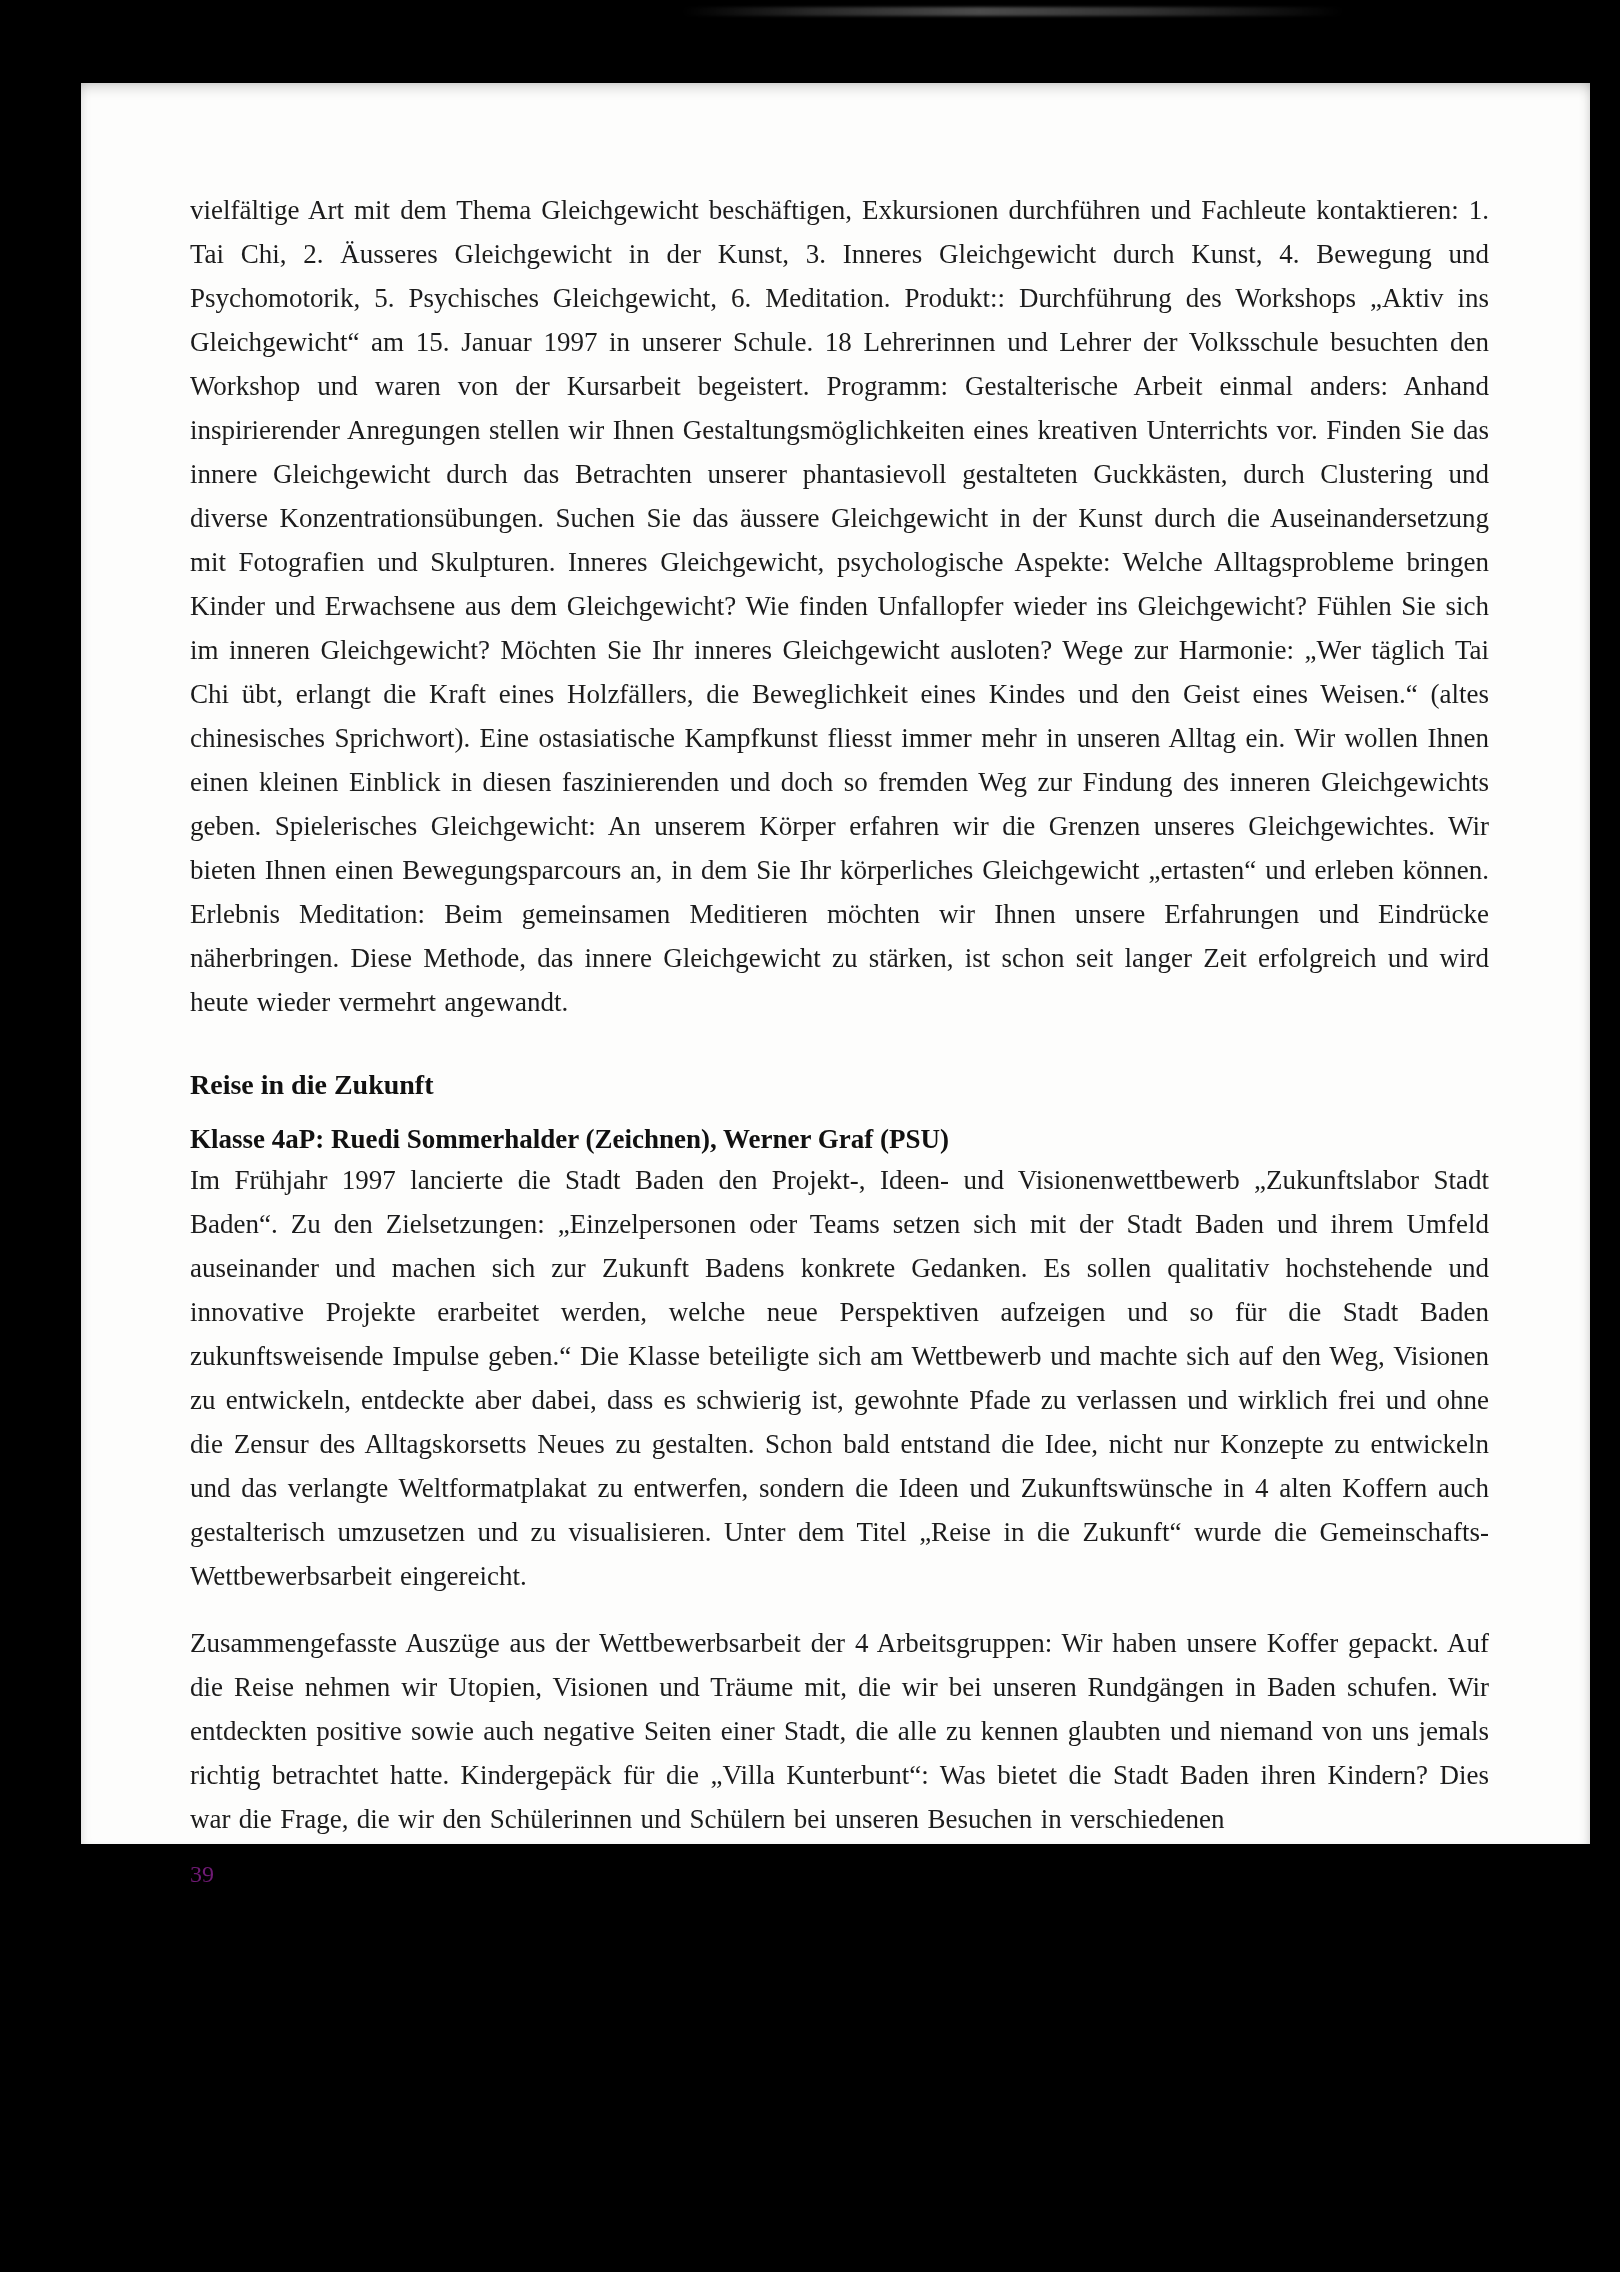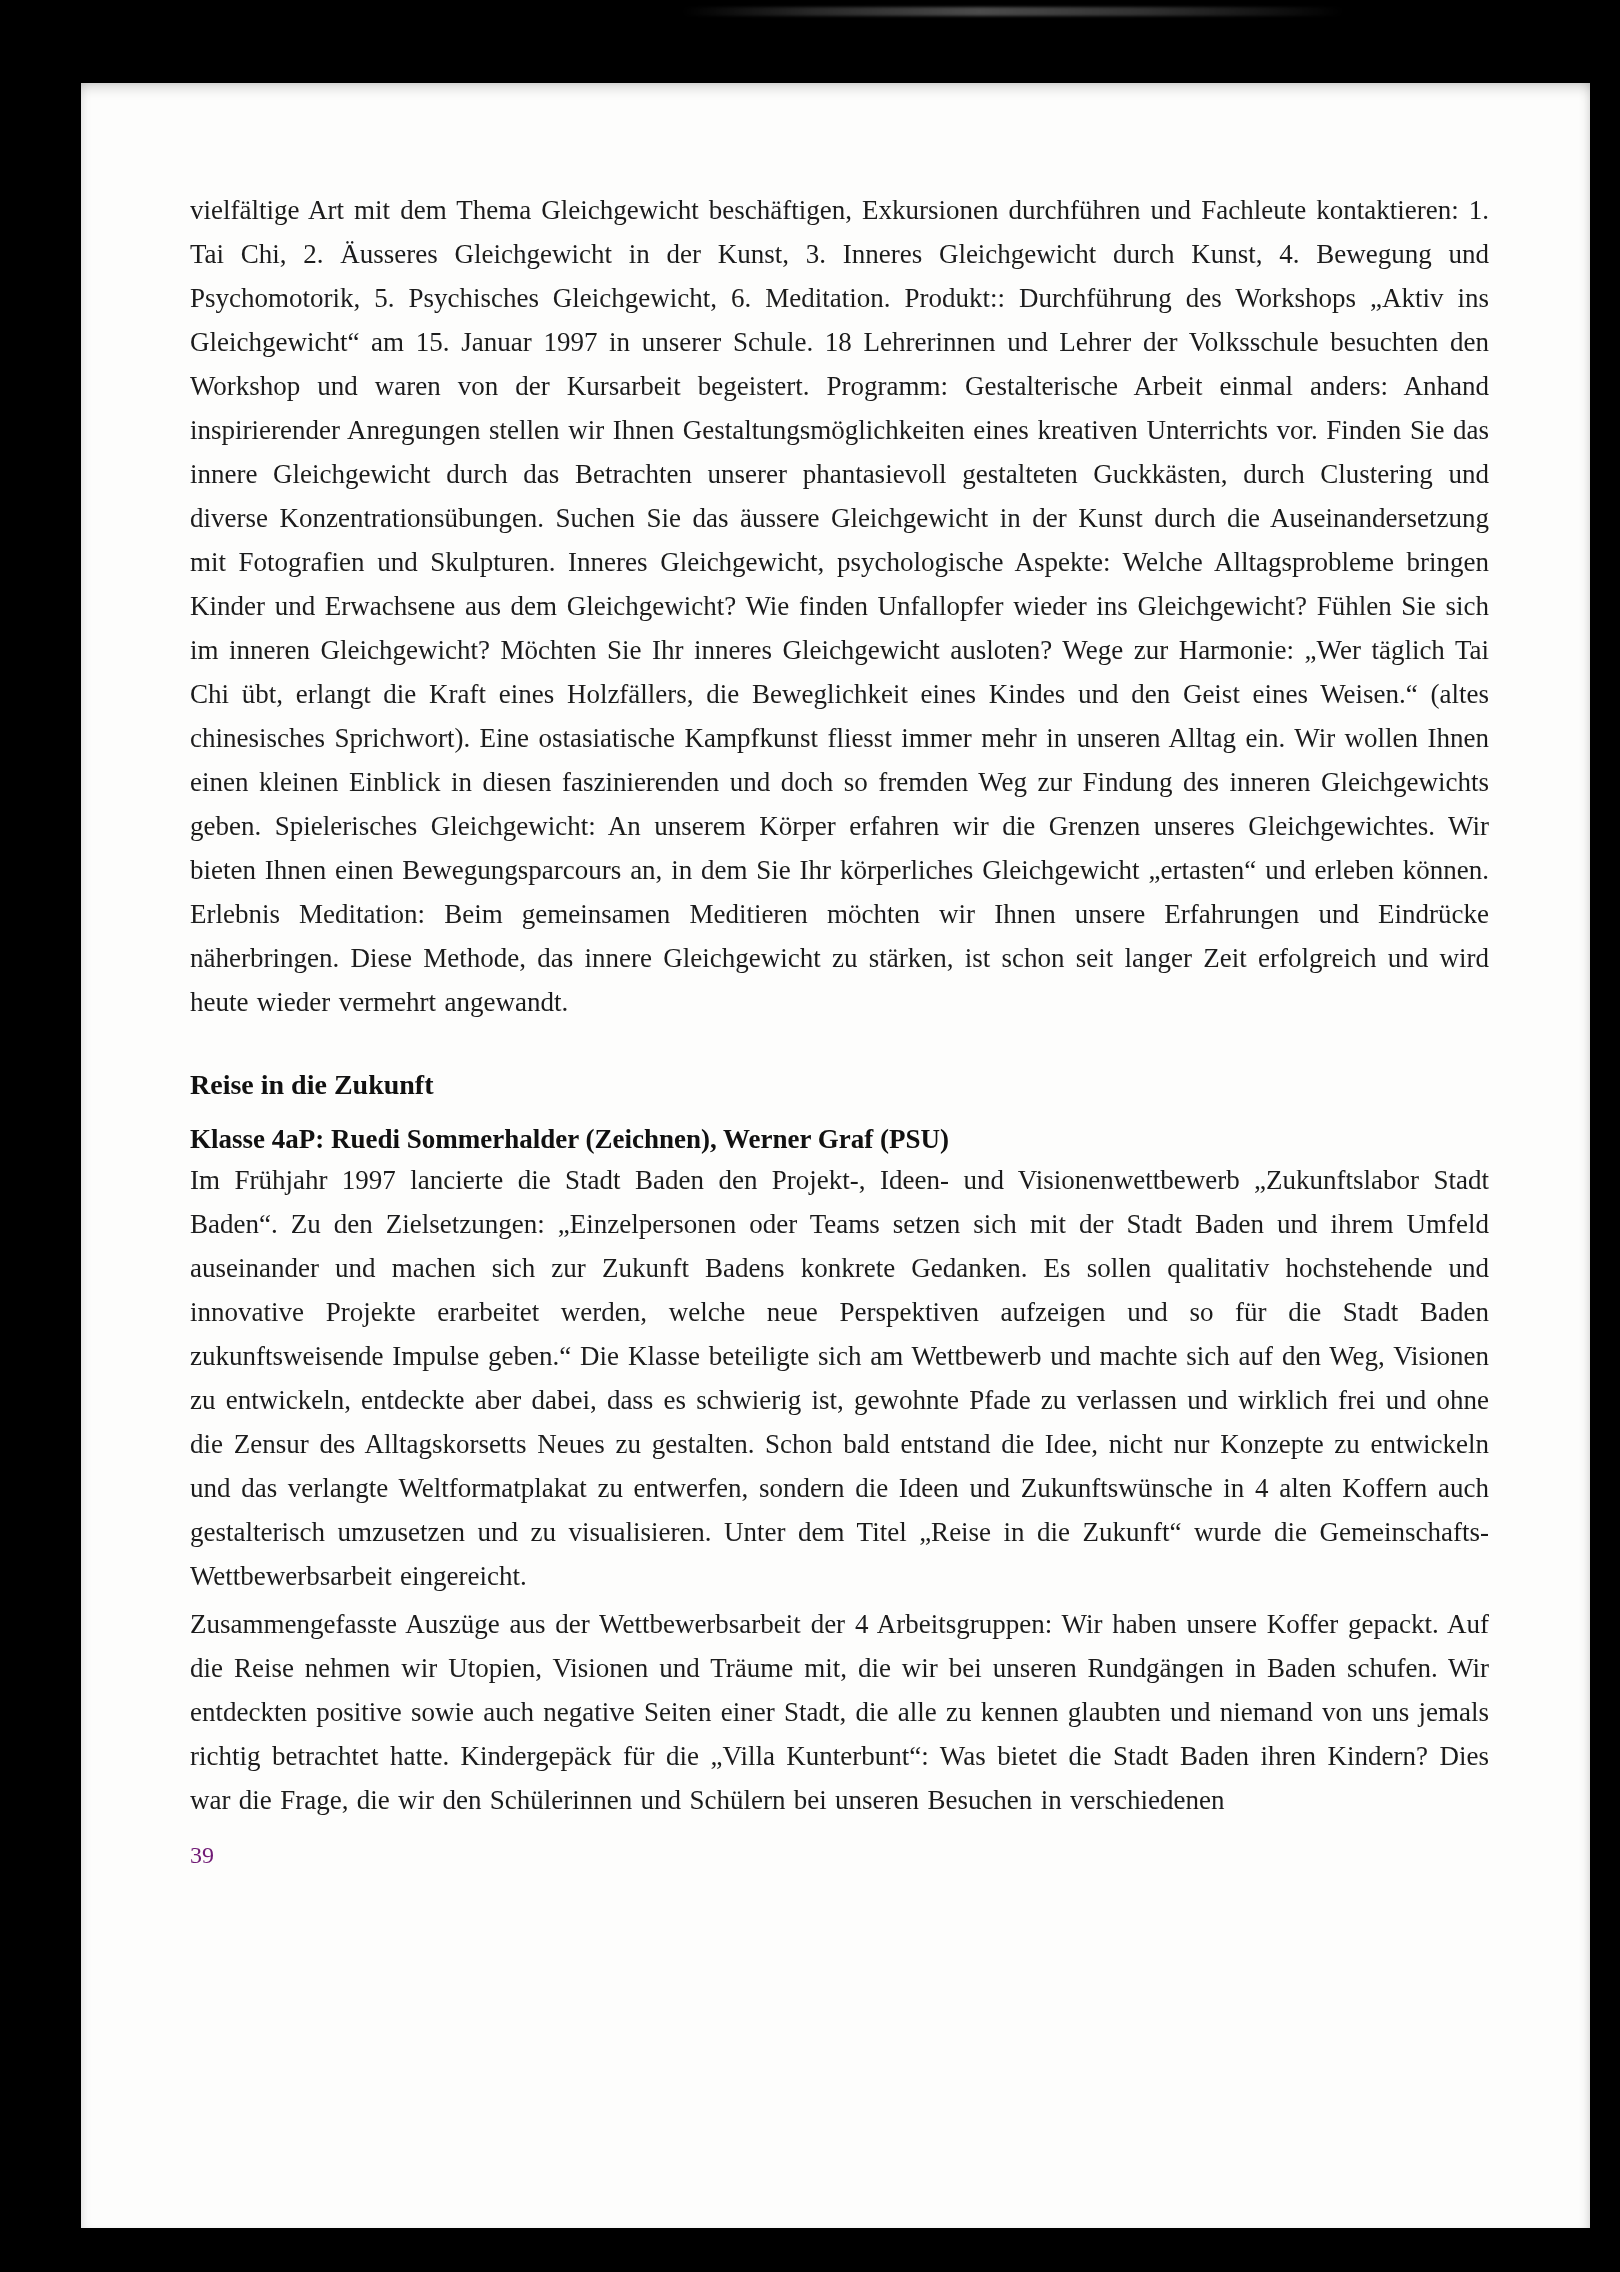--- a/index.html
+++ b/index.html
@@ -27,21 +27,21 @@
     height: 9.7px;
     background: linear-gradient(90deg, transparent, #4a4a4a 20%, #8a8a8a 45%, #5a5a5a 70%, transparent);
     opacity: 0.55;
     filter: blur(1.6px);
   }
   .paper {
     position: absolute;
     left: 81px;
     top: 83px;
     width: 1509px;
-    height: 2145px;
+    height: 1761px;
     background: #fdfdfc;
     box-shadow: inset 0 11.3px 14.6px -9.7px rgba(0,0,0,0.25),
                 inset -8px 0 11.3px -8px rgba(0,0,0,0.18),
                 inset 8px 0 11.3px -8px rgba(0,0,0,0.12);
   }
   .text-block {
     position: absolute;
     left: 0;
     top: 0;
     width: 100%;
@@ -50,21 +50,21 @@
     color: #1c1c1c;
   }
   p.body-para {
     margin: 0;
     font-size: 27px;
     line-height: 44px;
     text-align: justify;
     text-align-last: left;
     word-spacing: 1.6px;
   }
-  p.body-para.gap-small { margin-top: 4px; }
+  p.body-para.gap-small { margin-top: 23px; }
   h2.heading-sans {
     margin: 42px 0 0 0;
     font-family: Liberation Serif, serif;
     font-weight: bold;
     font-size: 28px;
     line-height: 37px;
     color: #111111;
   }
   h3.heading-serif {
     margin: 18px 0 0 0;

